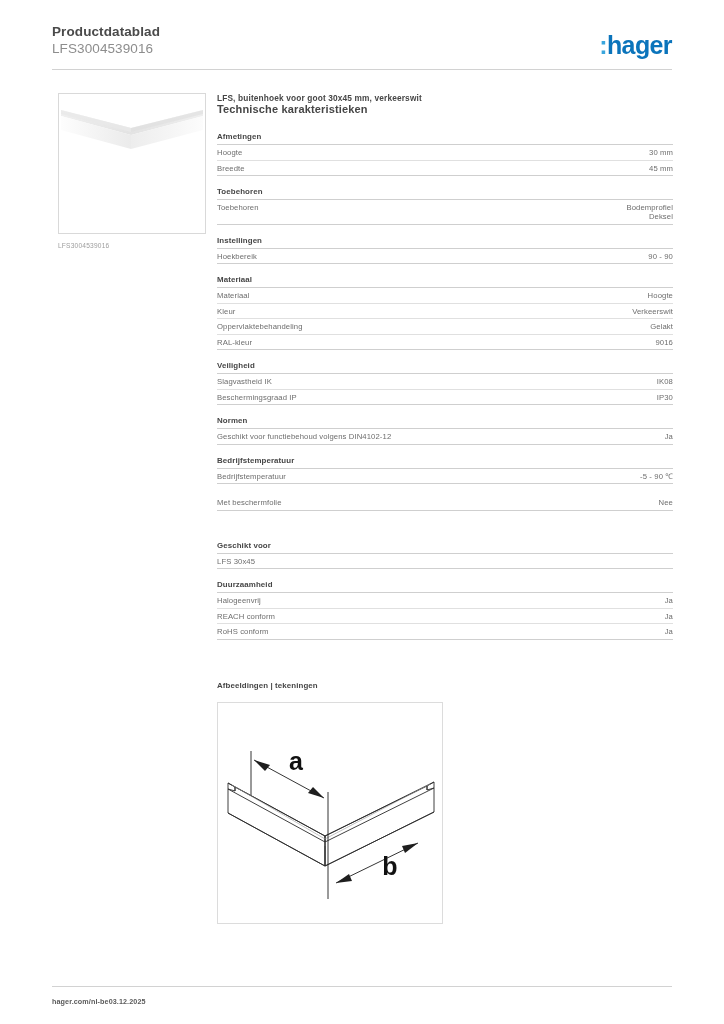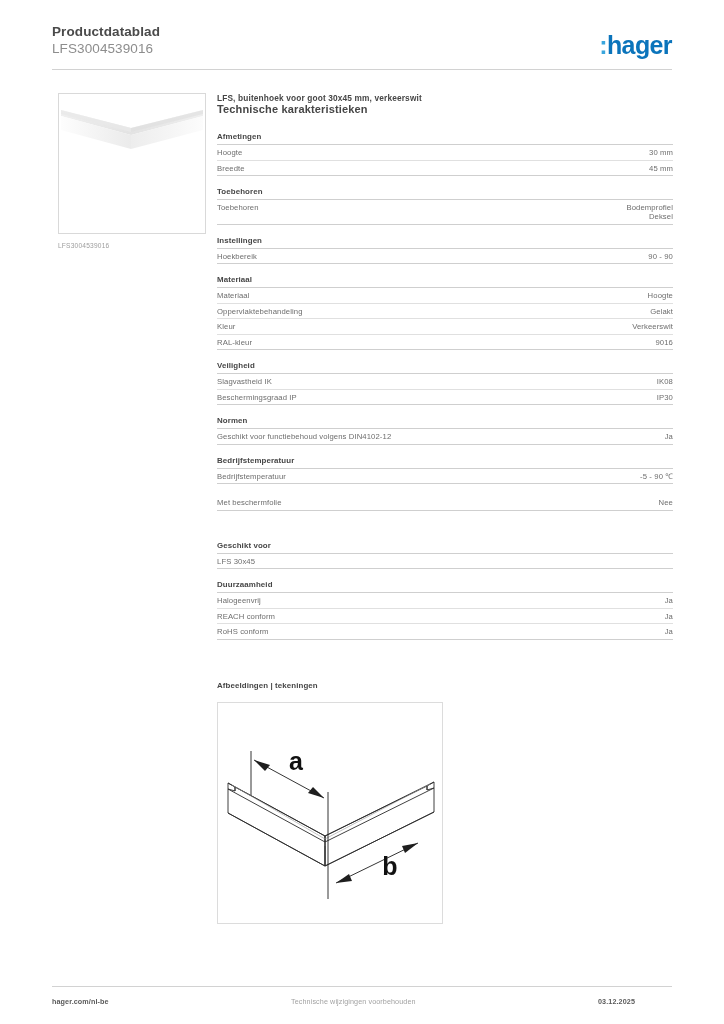--- a/index.html
+++ b/index.html
@@ -287,26 +287,26 @@
             <div class="row-value">90 - 90</div>
           </div>
         </div>
         <div class="group">
           <div class="group-title">Materiaal</div>
           <div class="row">
             <div class="row-label">Materiaal</div>
             <div class="row-value">Hoogte</div>
           </div>
           <div class="row">
+            <div class="row-label">Kleur</div>
+            <div class="row-value">Verkeerswit</div>
+          </div>
+          <div class="row">
             <div class="row-label">Oppervlaktebehandeling</div>
             <div class="row-value">Gelakt</div>
-          </div>
-          <div class="row">
-            <div class="row-label">Kleur</div>
-            <div class="row-value">Verkeerswit</div>
           </div>
           <div class="row">
             <div class="row-label">RAL-kleur</div>
             <div class="row-value">9016</div>
           </div>
         </div>
         <div class="group">
           <div class="group-title">Veiligheid</div>
           <div class="row">
             <div class="row-label">Slagvastheid IK</div>
@@ -415,17 +415,16 @@
         <polygon points="118,180 134,178 131,171" fill="#1e1e1e"></polygon>
         <polygon points="200,140 184,143 187,150" fill="#1e1e1e"></polygon>
         <text x="172" y="172" font-family="Liberation Sans, sans-serif" font-size="25" font-weight="bold" fill="#111" text-anchor="middle" id="dim-b">b</text>
       </svg>
     </div>
   </div>
 
   <div class="footer-rule"></div>
   <div class="footer">
     <div class="footer-left">hager.com/nl-be</div>
-    <div class="footer-center">Technische wijzigingen voorbehouden</div>
     <div class="footer-right">03.12.2025</div>
   </div>
 
 </div>
 
 </body></html>

